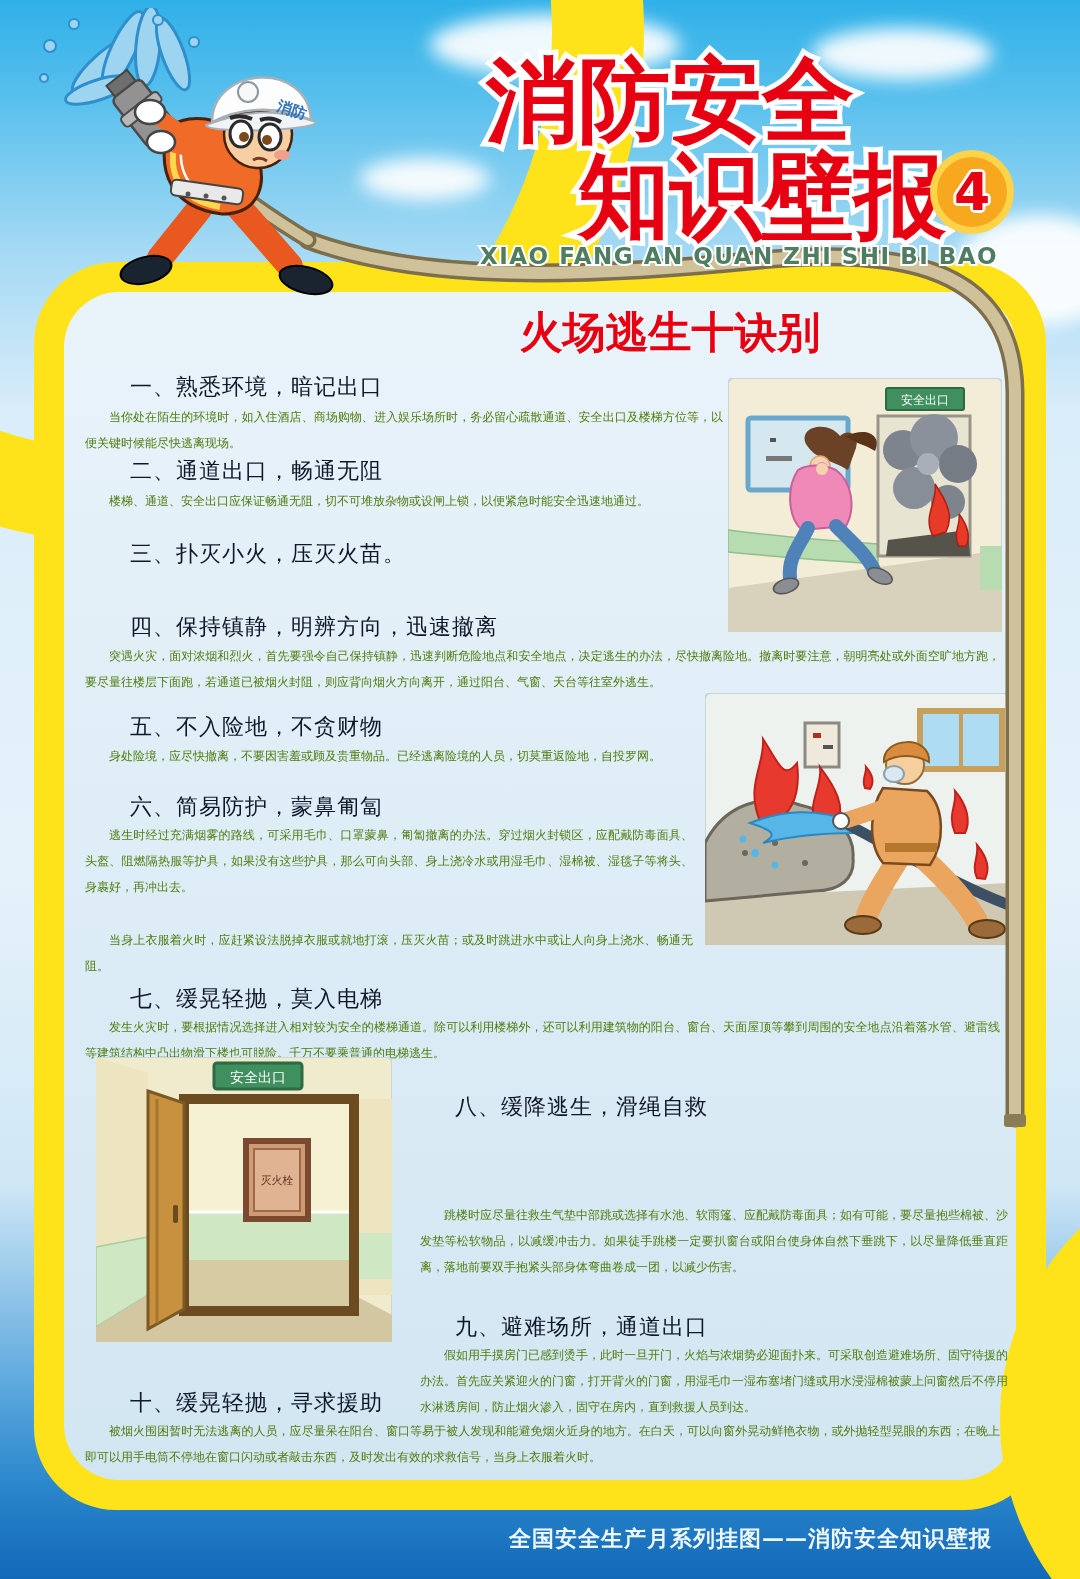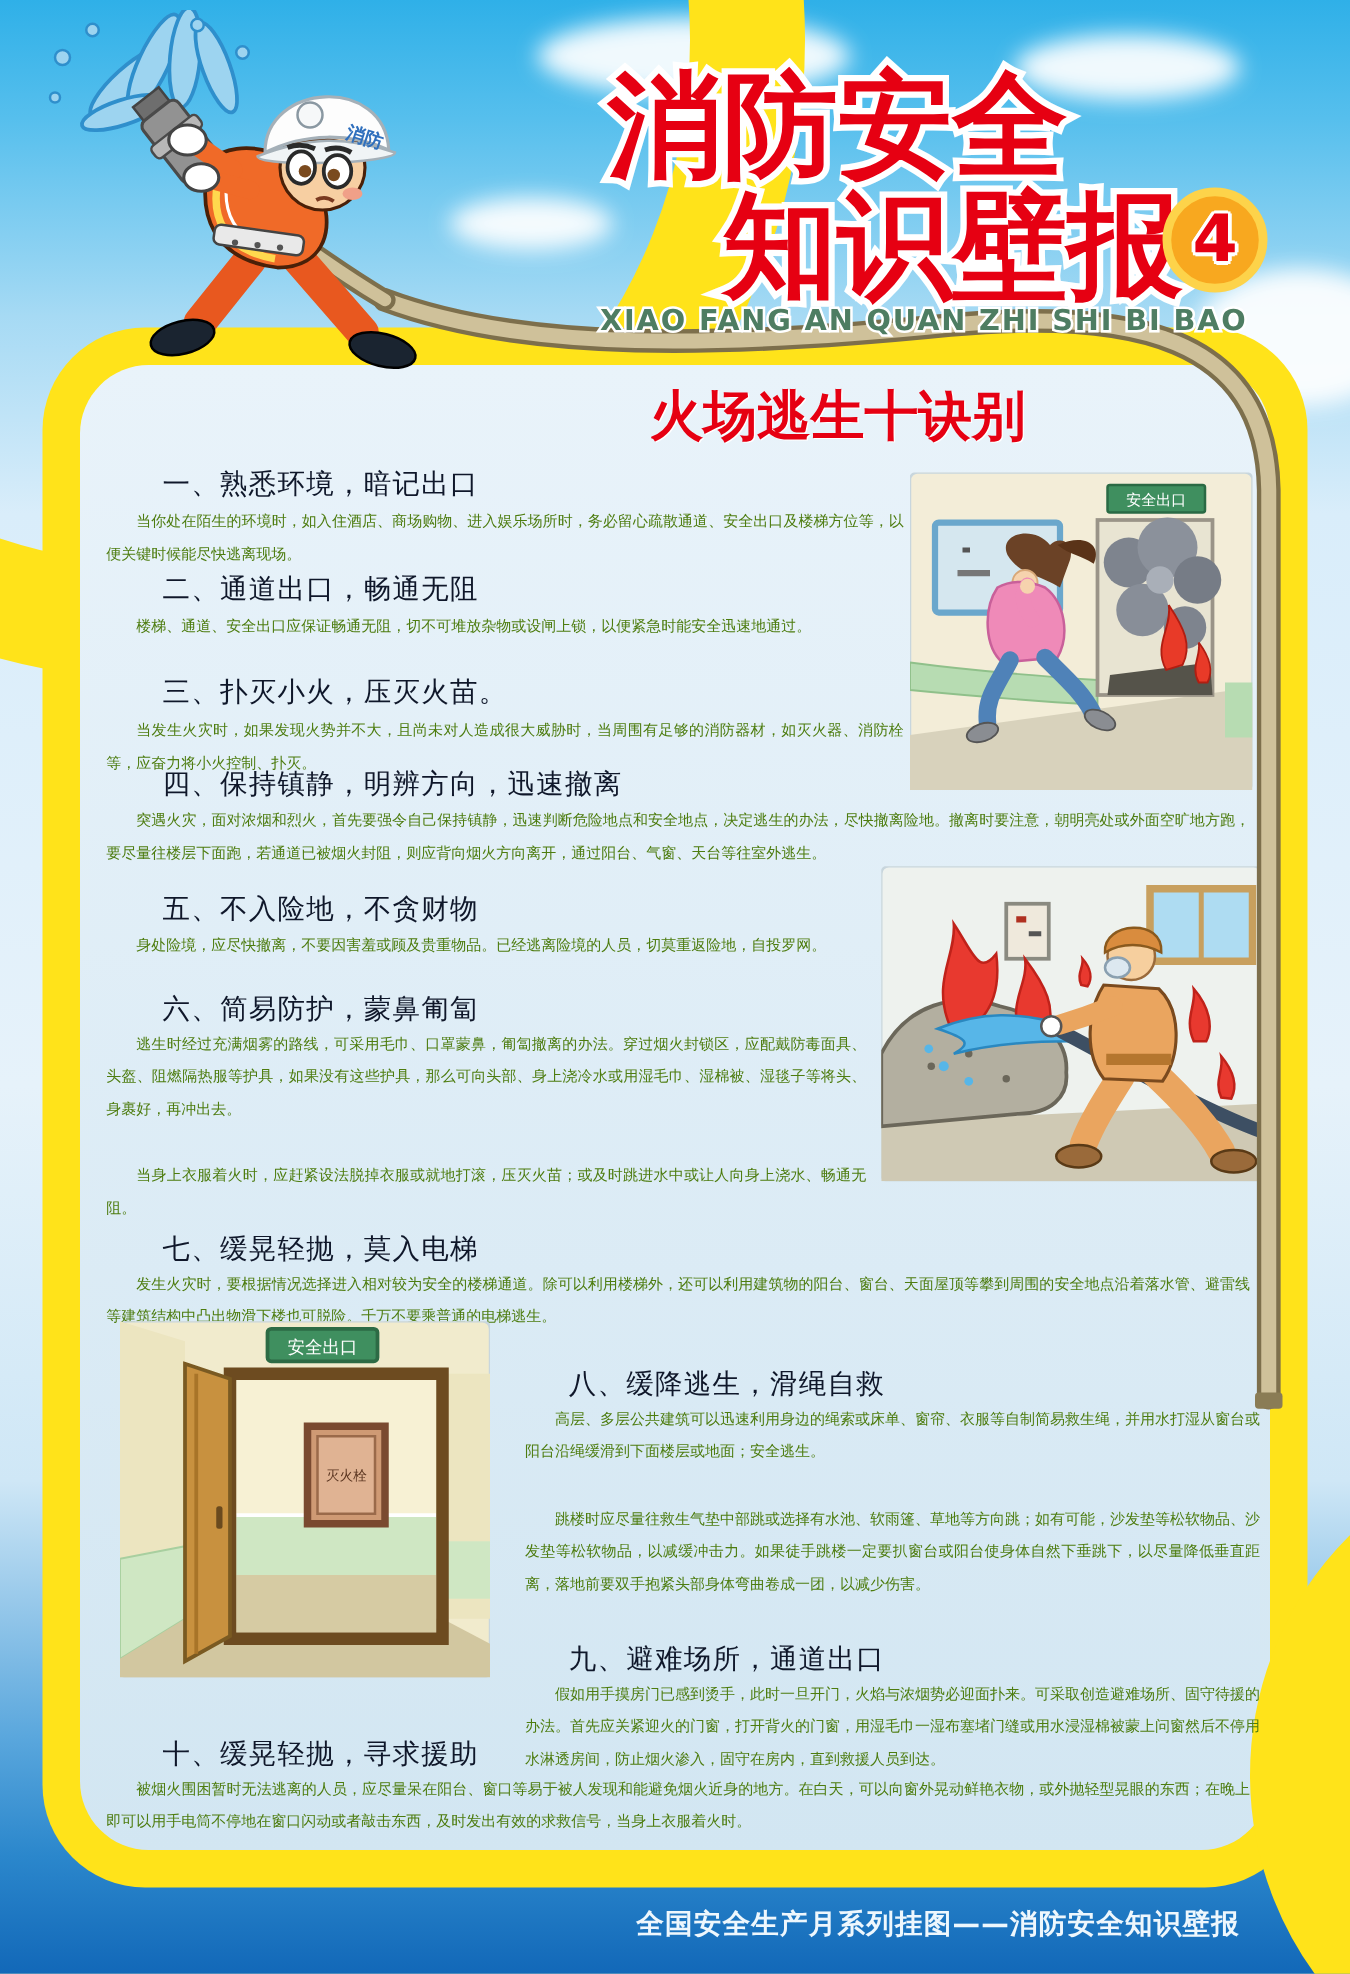--- a/index.html
+++ b/index.html
@@ -156,38 +156,36 @@
 <div class="content">
   <h1 class="main-title">火场逃生十诀别</h1>
 
   <h3 class="sec-h" style="left:130px;top:372px;">一、熟悉环境，暗记出口</h3>
   <p class="sec-p" style="left:85px;top:404px;width:638px;">当你处在陌生的环境时，如入住酒店、商场购物、进入娱乐场所时，务必留心疏散通道、安全出口及楼梯方位等，以便关键时候能尽快逃离现场。</p>
 
   <h3 class="sec-h" style="left:130px;top:456px;">二、通道出口，畅通无阻</h3>
   <p class="sec-p" style="left:85px;top:488px;width:638px;">楼梯、通道、安全出口应保证畅通无阻，切不可堆放杂物或设闸上锁，以便紧急时能安全迅速地通过。</p>
 
   <h3 class="sec-h" style="left:130px;top:539px;">三、扑灭小火，压灭火苗。</h3>
-  <p class="sec-p" style="left:85px;top:571px;width:638px;">当发生火灾时，如果发现火势并不大，且尚未对人造成很大威胁时，当周围有足够的消防器材，如灭火器、消防栓等，应奋力将小火控制、扑灭。</p>
 
   <h3 class="sec-h" style="left:130px;top:612px;">四、保持镇静，明辨方向，迅速撤离</h3>
   <p class="sec-p" style="left:85px;top:643px;width:915px;">突遇火灾，面对浓烟和烈火，首先要强令自己保持镇静，迅速判断危险地点和安全地点，决定逃生的办法，尽快撤离险地。撤离时要注意，朝明亮处或外面空旷地方跑，要尽量往楼层下面跑，若通道已被烟火封阻，则应背向烟火方向离开，通过阳台、气窗、天台等往室外逃生。</p>
 
   <h3 class="sec-h" style="left:130px;top:712px;">五、不入险地，不贪财物</h3>
   <p class="sec-p" style="left:85px;top:743px;width:608px;">身处险境，应尽快撤离，不要因害羞或顾及贵重物品。已经逃离险境的人员，切莫重返险地，自投罗网。</p>
 
   <h3 class="sec-h" style="left:130px;top:792px;">六、简易防护，蒙鼻匍匐</h3>
   <p class="sec-p" style="left:85px;top:822px;width:608px;">逃生时经过充满烟雾的路线，可采用毛巾、口罩蒙鼻，匍匐撤离的办法。穿过烟火封锁区，应配戴防毒面具、头盔、阻燃隔热服等护具，如果没有这些护具，那么可向头部、身上浇冷水或用湿毛巾、湿棉被、湿毯子等将头、身裹好，再冲出去。</p>
   <p class="sec-p" style="left:85px;top:927px;width:608px;">当身上衣服着火时，应赶紧设法脱掉衣服或就地打滚，压灭火苗；或及时跳进水中或让人向身上浇水、畅通无阻。</p>
 
   <h3 class="sec-h" style="left:130px;top:984px;">七、缓晃轻抛，莫入电梯</h3>
   <p class="sec-p" style="left:85px;top:1014px;width:915px;">发生火灾时，要根据情况选择进入相对较为安全的楼梯通道。除可以利用楼梯外，还可以利用建筑物的阳台、窗台、天面屋顶等攀到周围的安全地点沿着落水管、避雷线等建筑结构中凸出物滑下楼也可脱险。千万不要乘普通的电梯逃生。</p>
 
   <h3 class="sec-h" style="left:455px;top:1092px;">八、缓降逃生，滑绳自救</h3>
-  <p class="sec-p" style="left:420px;top:1122px;width:588px;">高层、多层公共建筑可以迅速利用身边的绳索或床单、窗帘、衣服等自制简易救生绳，并用水打湿从窗台或阳台沿绳缓滑到下面楼层或地面；安全逃生。</p>
-  <p class="sec-p" style="left:420px;top:1202px;width:588px;">跳楼时应尽量往救生气垫中部跳或选择有水池、软雨篷、草地等方向跳；如有可能，沙发垫等松软物品、沙发垫等松软物品，以减缓冲击力。如果徒手跳楼一定要扒窗台或阳台使身体自然下垂跳下，以尽量降低垂直距离，落地前要双手抱紧头部身体弯曲卷成一团，以减少伤害。</p>
+  <p class="sec-p" style="left:420px;top:1202px;width:588px;">跳楼时应尽量往救生气垫中部跳或选择有水池、软雨篷、应配戴防毒面具；如有可能，要尽量抱些棉被、沙发垫等松软物品，以减缓冲击力。如果徒手跳楼一定要扒窗台或阳台使身体自然下垂跳下，以尽量降低垂直距离，落地前要双手抱紧头部身体弯曲卷成一团，以减少伤害。</p>
 
   <h3 class="sec-h" style="left:455px;top:1312px;">九、避难场所，通道出口</h3>
   <p class="sec-p" style="left:420px;top:1342px;width:588px;">假如用手摸房门已感到烫手，此时一旦开门，火焰与浓烟势必迎面扑来。可采取创造避难场所、固守待援的办法。首先应关紧迎火的门窗，打开背火的门窗，用湿毛巾一湿布塞堵门缝或用水浸湿棉被蒙上问窗然后不停用水淋透房间，防止烟火渗入，固守在房内，直到救援人员到达。</p>
 
   <h3 class="sec-h" style="left:130px;top:1388px;">十、缓晃轻抛，寻求援助</h3>
   <p class="sec-p" style="left:85px;top:1418px;width:915px;">被烟火围困暂时无法逃离的人员，应尽量呆在阳台、窗口等易于被人发现和能避免烟火近身的地方。在白天，可以向窗外晃动鲜艳衣物，或外抛轻型晃眼的东西；在晚上即可以用手电筒不停地在窗口闪动或者敲击东西，及时发出有效的求救信号，当身上衣服着火时。</p>
 
   <figure style="left:728px;top:378px;">
     <svg width="274" height="254" viewBox="0 0 274 254">
       <rect x="0" y="0" width="274" height="254" rx="6" fill="#f3edd8" stroke="#c8d6dd" stroke-width="2"></rect>

